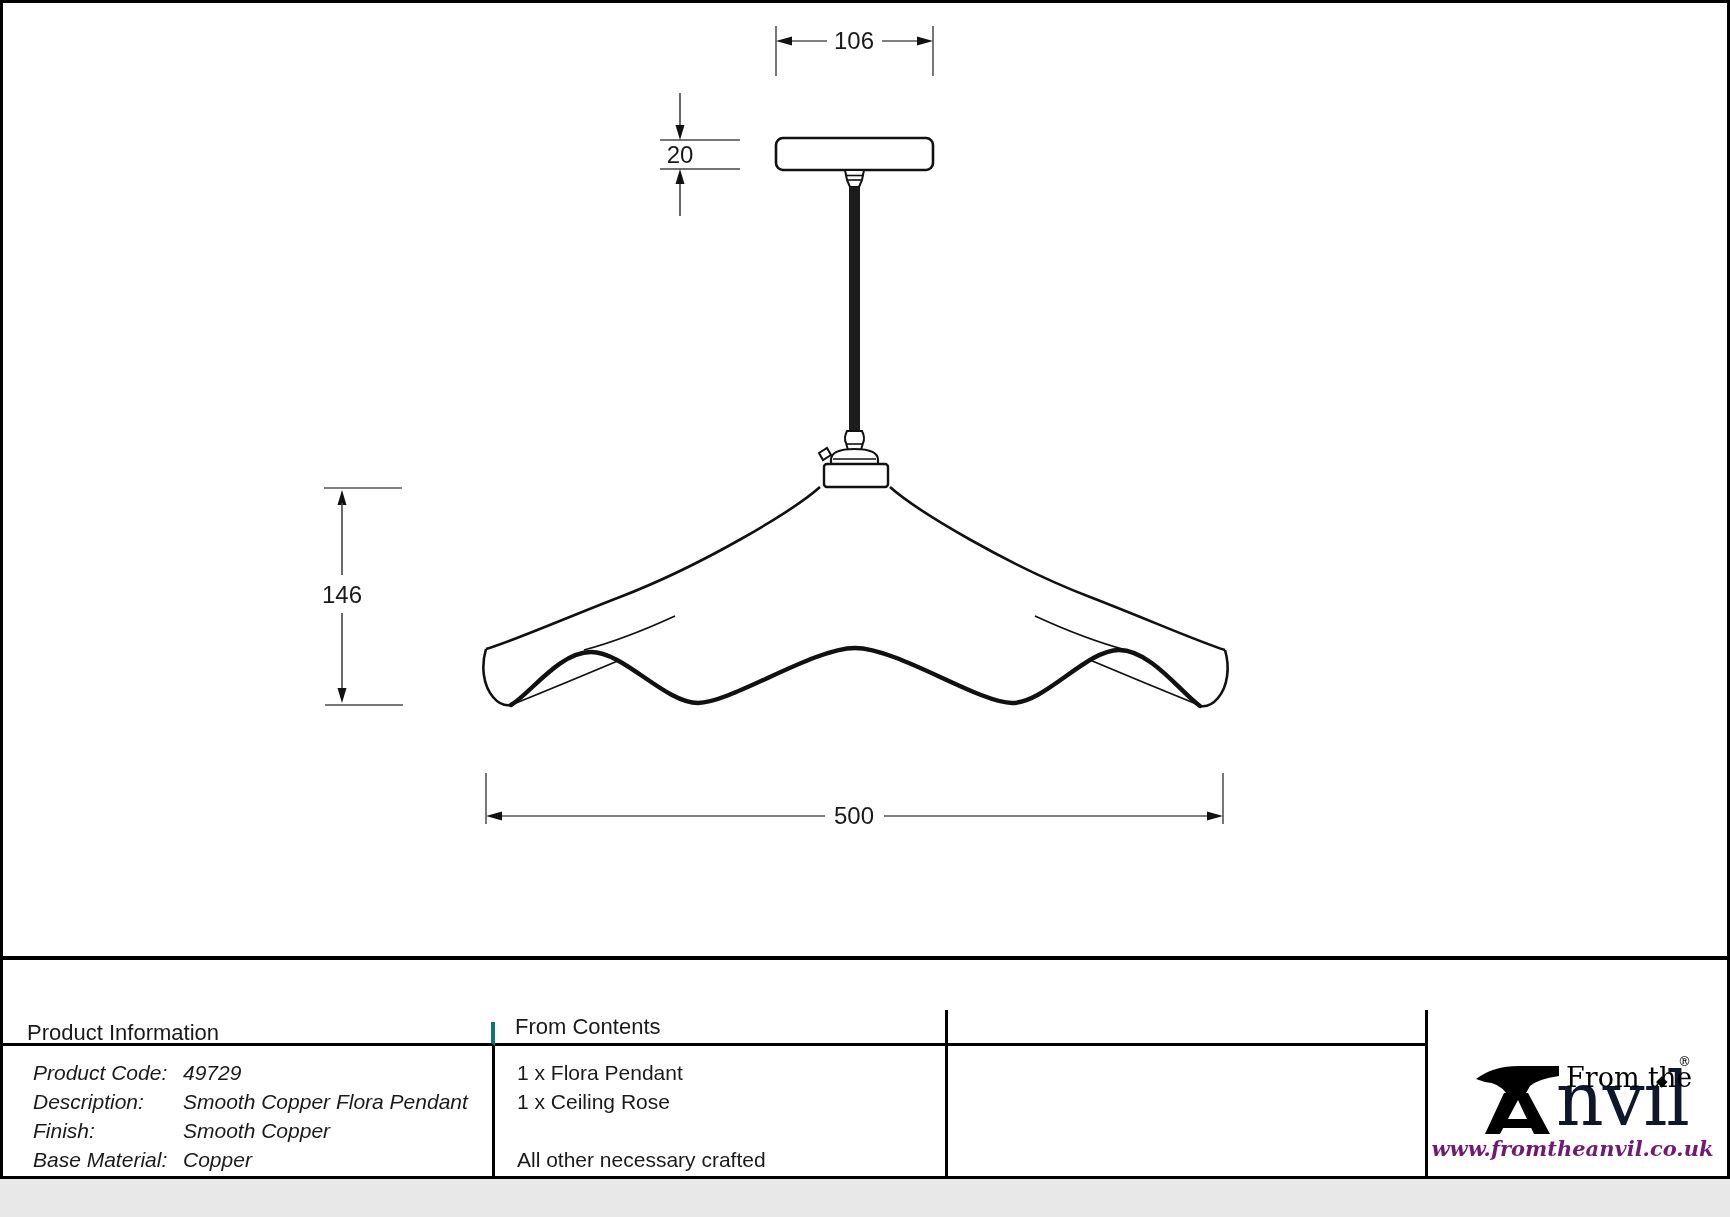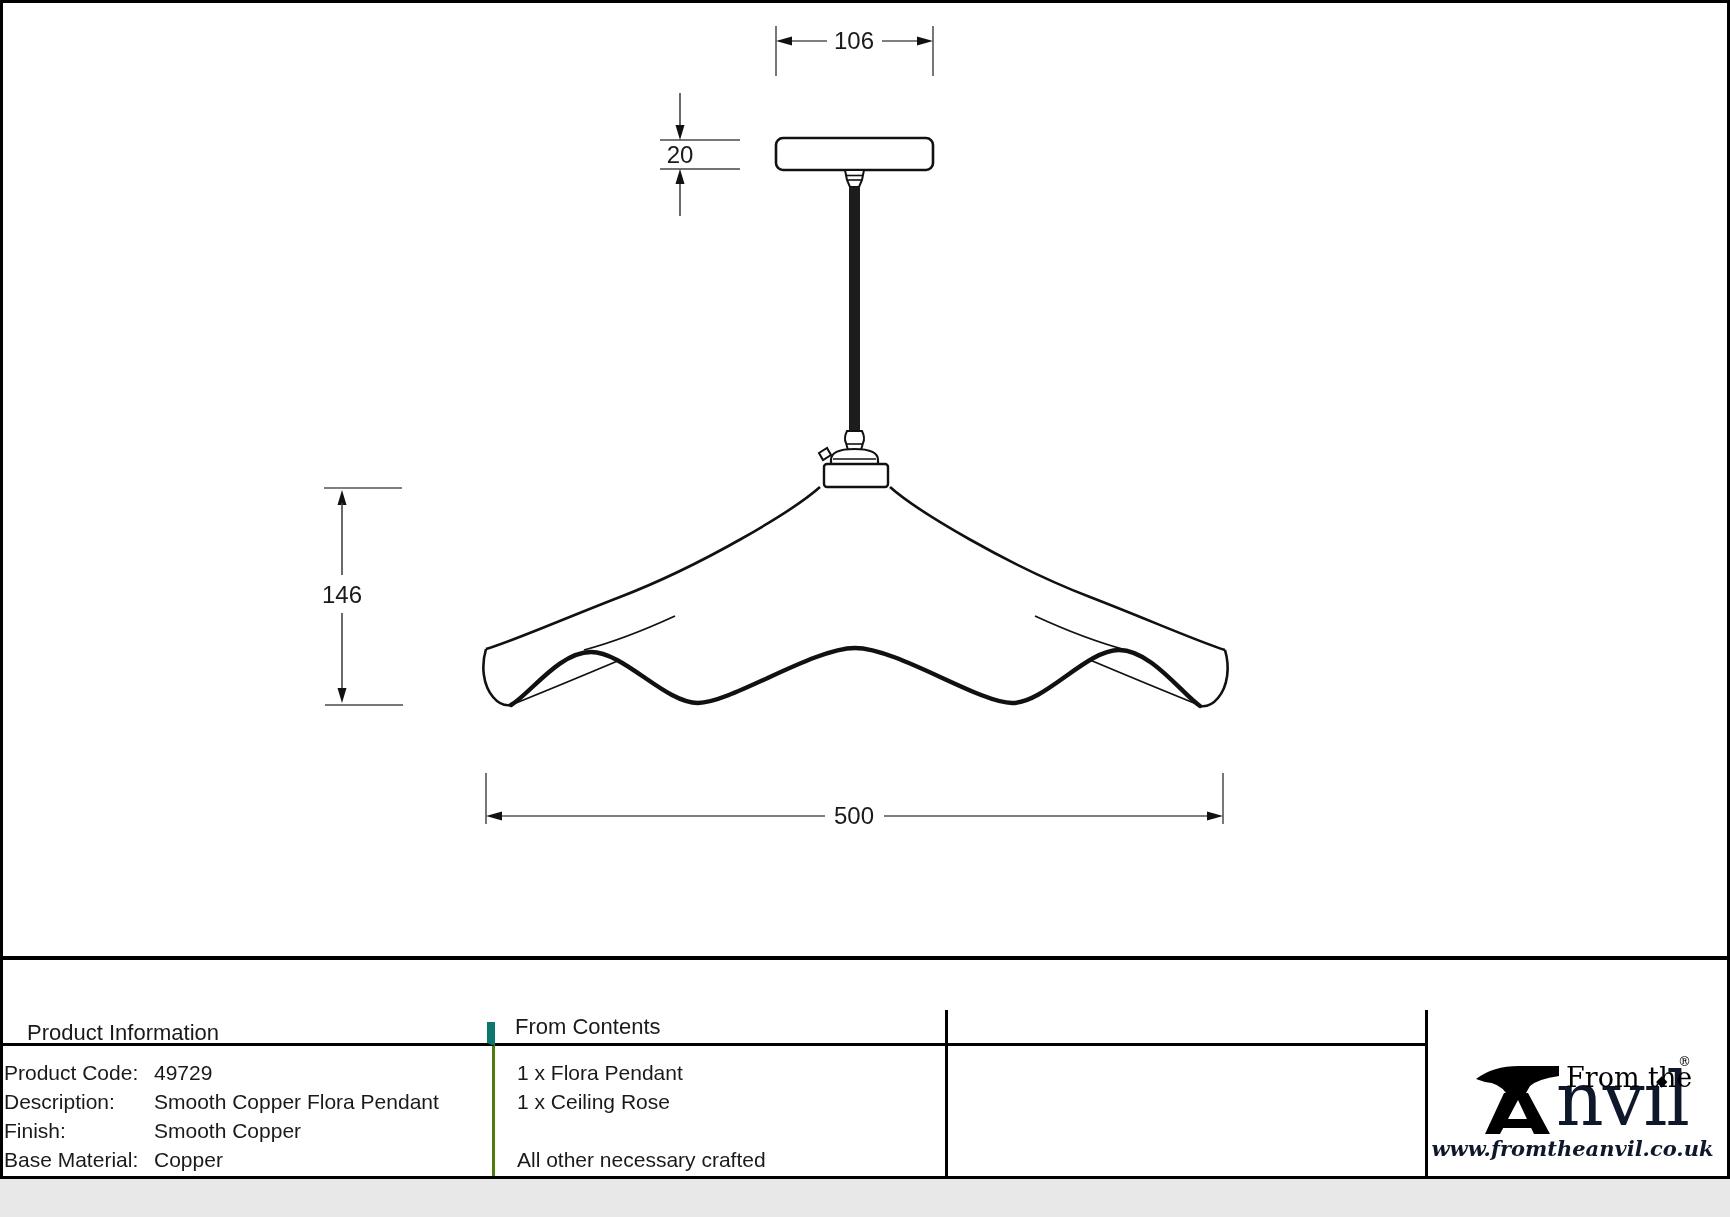--- a/index.html
+++ b/index.html
@@ -30,42 +30,42 @@
     display:flex;align-items:center;
     padding-left:18px;
     font-size:21px;
   }
   .hdr-cell{
     grid-row:2;
     border-bottom:3px solid #000;
     display:flex;align-items:center;
     font-size:22px;
   }
-  .hdr-pi{grid-column:1;border-right:8px solid #0f766e;padding-left:24px;margin-top:12px;}
+  .hdr-pi{grid-column:1;border-right:4px solid #0f766e;padding-left:24px;margin-top:12px;}
   .hdr-pc{grid-column:2;border-right:3px solid #000;padding-left:20px;}
   .hdr-empty{grid-column:3;}
   .body-cell{grid-row:3;font-size:21px;padding-top:12px;}
-  .body-pi{grid-column:1;border-right:3px solid #4d7c0f;padding-left:1px;}
+  .body-pi{grid-column:1;border-right:3px solid #000000;padding-left:30px;font-style:italic;}
   .body-pc{grid-column:2;border-right:3px solid #000;padding-left:22px;}
   .body-empty{grid-column:3;}
   .logo-cell{
     grid-column:4;grid-row:2 / 4;
     border-left:3px solid #000;
     position:relative;
   }
   .pi-row{display:flex;line-height:29px;}
   .pi-label{width:150px;flex:0 0 150px;}
   .pc-line{line-height:29px;min-height:29px;}
   
   .anvil-icon{position:absolute;left:46px;top:54px;width:88px;height:72px;}
   .logo-fromthe{position:absolute;left:138px;top:52px;font-family:"DejaVu Serif",serif;font-size:27px;color:#000;}
   .logo-reg{position:absolute;left:250px;top:44px;font-family:"DejaVu Serif",serif;font-size:13px;color:#000;}
   .logo-word{position:absolute;left:128px;top:52px;font-family:"DejaVu Serif",serif;font-size:74px;line-height:1;color:#0f172a;letter-spacing:-1px;}
   .logo-diamond{position:absolute;left:228px;top:62px;font-size:15px;color:#000;font-family:"DejaVu Sans",sans-serif;}
-  .logo-site{position:absolute;left:0;right:10px;top:126px;text-align:center;font-family:"DejaVu Serif",serif;font-style:italic;font-weight:bold;font-size:21px;color:#0f172a;}
+  .logo-site{position:absolute;left:0;right:10px;top:126px;text-align:center;font-family:"DejaVu Serif",serif;font-style:italic;font-weight:bold;font-size:21px;color:#701a75;}
 </style>
 </head>
 <body>
 
 <div id="sheet">
 
   <svg id="drawing-svg" width="1724" height="950" viewBox="0 0 1724 950">
 
     <g>
       <line x1="773" y1="23" x2="773" y2="73" stroke="#555" stroke-width="1.6"></line>

